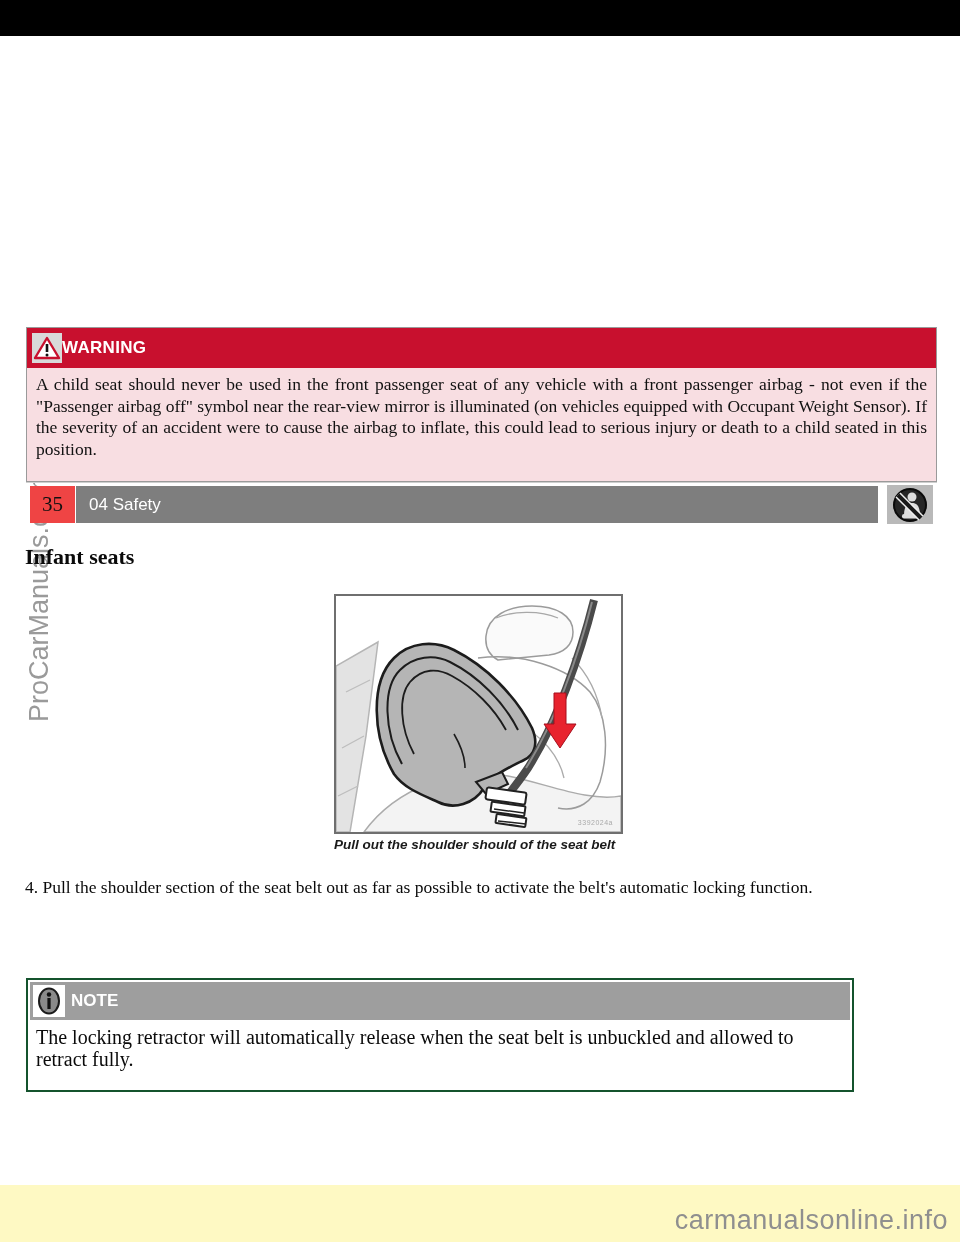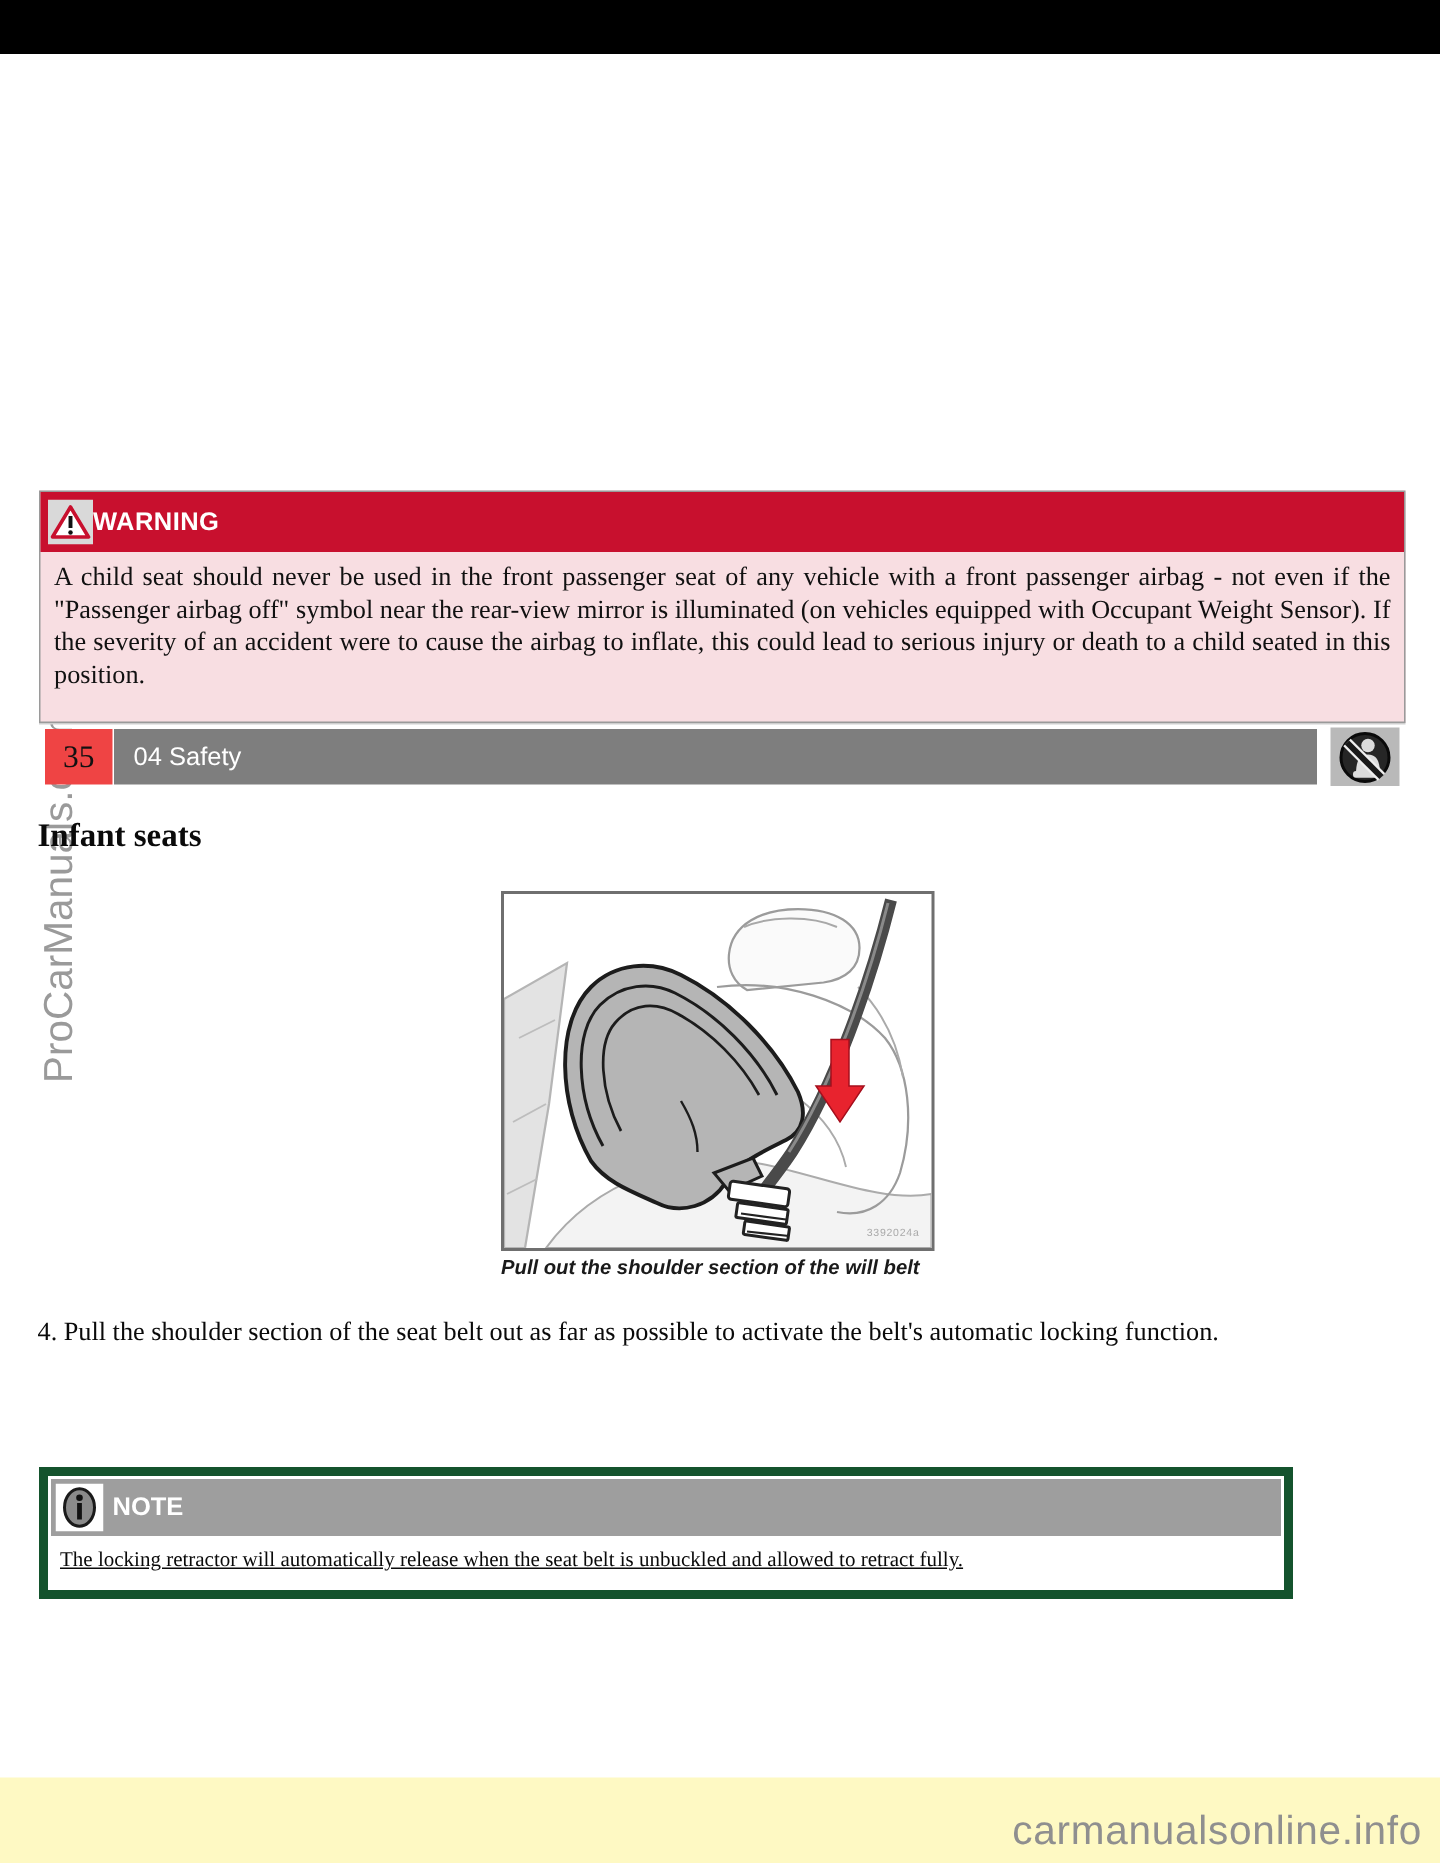--- a/index.html
+++ b/index.html
@@ -34,25 +34,25 @@
   .chapter-label{color:#fff;font-family:"Liberation Sans",sans-serif;font-size:17px;padding-left:13px;}
   .belt-icon-box{position:absolute;left:887px;top:0;width:46px;height:39px;background:#B9B9B9;
         display:flex;align-items:center;justify-content:center;}
 
   .section-title{position:absolute;left:25px;top:544px;margin:0;font-size:22px;font-weight:bold;color:#0a0a0a;}
 
   .step{position:absolute;left:25px;width:911px;margin:0;font-size:17.5px;line-height:22px;
         text-align:justify;color:#0a0a0a;}
   .step1{top:876px;} .step2{top:915px;}
 
-  .note-box{position:absolute;left:26px;top:978px;width:824px;border:6px solid #14532d;background:#fff;}
+  .note-box{position:absolute;left:26px;top:978px;width:824px;border:2px solid #14532d;background:#fff;}
   .note-header{height:38px;background:#9E9E9E;margin:2px;display:flex;align-items:center;gap:6px;padding-left:3px;}
   .note-label{color:#fff;font-family:"Liberation Sans",sans-serif;font-weight:bold;font-size:17px;}
   .note-icon{width:32px;height:32px;display:inline-flex;}
-  .note-body{padding:4px 8px 8px 8px;font-size:14px;line-height:22px;color:#0a0a0a;text-decoration:underline;}
+  .note-body{padding:4px 8px 20px 8px;font-size:20px;line-height:22px;color:#0a0a0a;}
 
   .img-code{position:absolute;right:8px;bottom:6px;font-family:"Liberation Sans",sans-serif;
         font-size:7px;color:#aaa;letter-spacing:0.5px;}
   .hidden-defs{position:absolute;width:0;height:0;}
 </style>
 </head>
 <body>
 
 <div class="page">
 
@@ -122,21 +122,21 @@
   <h1 class="section-title">Infant seats</h1>
 
   <figure class="figure fig2" style="margin:0;">
     <div class="img-frame">
       <svg width="285" height="236" viewBox="0 0 285 236">
         <use href="#seat-scene"></use>
         <polygon points="218,97 230,97 230,128 240,128 224,152 208,128 218,128" fill="#E8232E" stroke="#a50f1d" stroke-width="1"></polygon>
       </svg>
       <span class="img-code">3392024a</span>
     </div>
-    <figcaption class="figcap">Pull out the shoulder section of the will belt</figcaption>
+    <figcaption class="figcap">Pull out the shoulder should of the seat belt</figcaption>
   </figure>
 
   <p class="step step1">4. Pull the shoulder section of the seat belt out as far as possible to activate the belt's automatic locking function.</p>
 
   <section class="note-box">
     <div class="note-header">
       <span class="note-icon">
         <svg width="32" height="32" viewBox="0 0 32 32">
           <rect x="0" y="0" width="32" height="32" fill="#ffffff"></rect>
           <ellipse cx="16" cy="16" rx="10" ry="12.5" fill="#8a8a8a" stroke="#1a1a1a" stroke-width="2"></ellipse>

